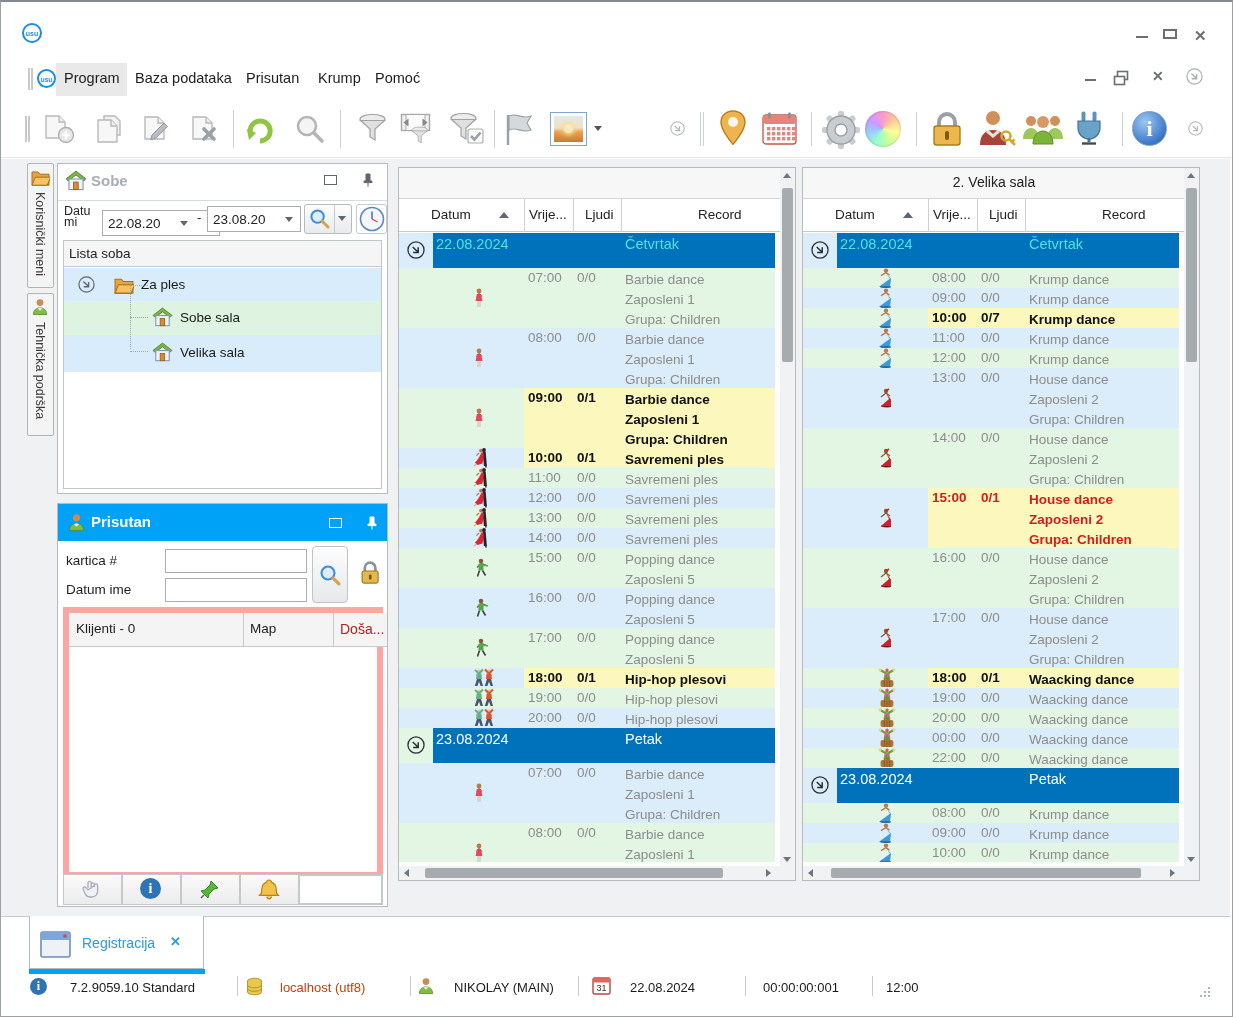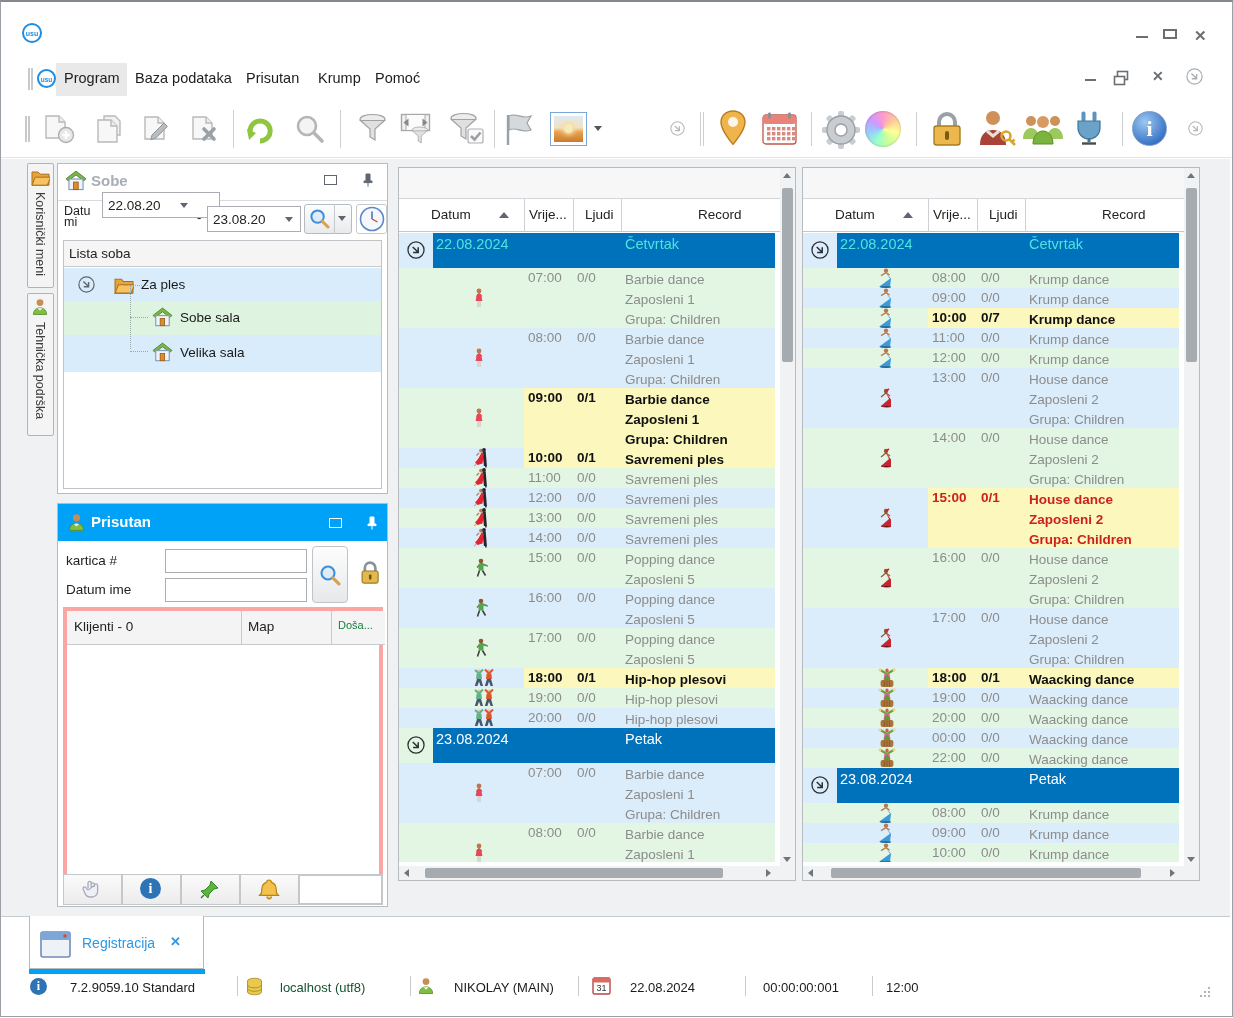--- a/index.html
+++ b/index.html
@@ -219,21 +219,21 @@
 <rect x="3.6" y="8.2" width="12.8" height="9.6" fill="#eef4fb" stroke="#7f94b8" stroke-width="1"></rect>
 <rect x="7.8" y="11" width="4.2" height="6.8" fill="#e08a2e" stroke="#9c5c16" stroke-width="0.8"></rect>
         </svg></div>
 <div class="a" style="left:33px;top:8px;font-size:15px;font-weight:bold;color:#a7aeb5">Sobe</div>
 <div class="a" style="left:266px;top:11px;width:13px;height:10px;border:1.6px solid #5f6670"></div>
 <div class="a" style="left:303px;top:8px"><svg width="14" height="16" viewBox="0 0 14 16" style="">
           <path d="M5,2 h4 v7 h2 v1.6 h-8 v-1.6 h2 z M7,10.6 v4" fill="#5f6670" stroke="#5f6670" stroke-width="1"></path>
         </svg></div>
 <div class="a" style="left:0;top:36px;width:329px;height:1px;background:#d8dbde"></div>
 <div class="a" style="left:6px;top:42px;font-size:12.5px;color:#222;line-height:11px">Datu<br>mi</div>
-<div class="a" style="left:44px;top:28px;width:118px;height:26px;background:#fff;border:1px solid #abadb3">
+<div class="a" style="left:44px;top:46px;width:118px;height:26px;background:#fff;border:1px solid #abadb3">
 <div class="a" style="left:5px;top:5px;font-size:13.5px;color:#222">22.08.20</div>
 <div class="a" style="left:77px;top:10px;width:0;height:0;border-left:4.5px solid transparent;border-right:4.5px solid transparent;border-top:5px solid #5f6670"></div>
 </div>
 <div class="a" style="left:149px;top:42px;width:94px;height:26px;background:#fff;border:1px solid #abadb3">
 <div class="a" style="left:5px;top:5px;font-size:13.5px;color:#222">23.08.20</div>
 <div class="a" style="left:77px;top:10px;width:0;height:0;border-left:4.5px solid transparent;border-right:4.5px solid transparent;border-top:5px solid #5f6670"></div>
 </div>
 <div class="a" style="left:139px;top:46px;font-size:13px;color:#222">-</div>
 <div class="a" style="left:246px;top:40px;width:48px;height:30px;background:linear-gradient(#fdfdfd,#e8eaec);border:1px solid #b6bbc0;border-radius:3px"></div>
 <div class="a" style="left:251px;top:44px"><svg width="21" height="21" viewBox="0 0 21 21" style="width:21px;height:21px">
@@ -300,27 +300,27 @@
 <div class="a" style="left:254px;top:42px;width:36px;height:57px;background:linear-gradient(#fdfdfd,#e6e8ea);border:1px solid #c0c4c8;border-radius:4px"></div>
 <div class="a" style="left:261px;top:60px"><svg width="21" height="21" viewBox="0 0 21 21" style="width:22px;height:22px">
           <circle cx="8.6" cy="8.6" r="6.2" fill="#cfe6fa" fill-opacity="0.55" stroke="#3d8edb" stroke-width="2"></circle>
 <path d="M13.2,13.2 L19,19" stroke="#d8a24a" stroke-width="3" stroke-linecap="round"></path>
         </svg></div>
 <div class="a" style="left:300px;top:56px"><svg width="21" height="21" viewBox="0 0 21 21" style="width:24px;height:24px">
           <path d="M6,10 v-3 a4.6,4.6 0 0 1 9.2,0 v3" fill="none" stroke="#8e9298" stroke-width="2.4"></path>
 <rect x="3.6" y="9.6" width="14" height="10.6" rx="1.6" fill="#e3b84e" stroke="#9c7c1e" stroke-width="1"></rect>
 <rect x="9.6" y="12.6" width="2.2" height="4.6" rx="1" fill="#6d5510"></rect>
         </svg></div>
-<div class="a" style="left:5px;top:103px;width:320px;height:271px;border:4px solid #fca5a5;background:#fff">
+<div class="a" style="left:5px;top:103px;width:320px;height:271px;border:6px solid #fca5a5;background:#fff">
 <div class="a" style="left:0;top:0;width:318px;height:34px;background:#f4f4f4;border-bottom:1px solid #c8cbce"></div>
 <div class="a" style="left:7px;top:8px;font-size:13.5px;color:#222">Klijenti - 0</div>
 <div class="a" style="left:174px;top:0;width:1px;height:34px;background:#c8cbce"></div>
 <div class="a" style="left:181px;top:8px;font-size:13.5px;color:#222">Map</div>
 <div class="a" style="left:264px;top:0;width:1px;height:34px;background:#c8cbce"></div>
-<div class="a" style="left:271px;top:8px;font-size:11px;color:#15803d">Doša...</div>
+<div class="a" style="left:271px;top:8px;font-size:14px;color:#b91c1c">Doša...</div>
 </div>
 <div class="a" style="left:5px;top:370px;width:320px;height:31px;border:1px solid #c4c8cb;background:#f1f1f1"></div>
 <div class="a" style="left:5px;top:370px;width:59px;height:31px;border:1px solid #c4c8cb;background:linear-gradient(#fafafa,#ececec)"></div>
 <div class="a" style="left:23px;top:374px"><svg width="22" height="22" viewBox="0 0 22 22" style="">
           <path d="M7,10 v-5 a1.6,1.6 0 0 1 3.2,0 v4 m0,-2.5 a1.6,1.6 0 0 1 3.2,0 v2.5 m0,-1.5 a1.6,1.6 0 0 1 3.2,0 v6 a5.5,5.5 0 0 1 -5.5,5.5 h-2 a5.5,5.5 0 0 1 -5,-3.5 l-2,-4.5 a1.5,1.5 0 0 1 2.7,-1.3 l2.2,2.3 z" fill="#eef0f8" stroke="#aab" stroke-width="1.3"></path>
         </svg></div>
 <div class="a" style="left:64px;top:370px;width:59px;height:31px;border:1px solid #c4c8cb;background:linear-gradient(#fafafa,#ececec)"></div>
 <div class="a" style="left:82px;top:374px">
         <div style="width:21px;height:21px;border-radius:50%;background:#2e74b5;color:#fff;font-weight:bold;text-align:center;line-height:21px;font-size:14px;font-family:'Liberation Serif',serif">i</div>
       </div>
@@ -564,20 +564,21 @@
 <div class="a" style="left:367px;top:3px;width:0;height:0;border-top:4px solid transparent;border-bottom:4px solid transparent;border-left:5px solid #6f757a"></div>
 </div>
 <div class="a" style="left:381px;top:0;width:15px;height:712px;background:#f1f2f3">
 <div class="a" style="left:3px;top:5px;width:0;height:0;border-left:4px solid transparent;border-right:4px solid transparent;border-bottom:5px solid #6f757a"></div>
 <div class="a" style="left:2px;top:20px;width:11px;height:174px;background:#a6abb0;border-radius:2px"></div>
 <div class="a" style="left:3px;top:689px;width:0;height:0;border-left:4px solid transparent;border-right:4px solid transparent;border-top:5px solid #6f757a"></div>
 </div>
 </div>
 <div class="a" style="left:802px;top:167px;width:398px;height:714px;border:1px solid #b6bbc0;background:#fff">
 <div class="a" style="left:0;top:0;width:396px;height:31px;background:#f7f7f7;border-bottom:1px solid #d4d7da"></div>
+<div class="a" style="left:0;top:6px;width:382px;text-align:center;font-size:14px;color:#222">2. Velika sala</div>
 <div class="a" style="left:0;top:31px;width:396px;height:33px;background:#fff;border-bottom:1px solid #c4c8cb"></div>
 <div class="a" style="left:32px;top:39px;font-size:13.5px;color:#222">Datum</div>
 <div class="a" style="left:100px;top:44px;width:0;height:0;border-left:5px solid transparent;border-right:5px solid transparent;border-bottom:6px solid #5f6670"></div>
 <div class="a" style="left:125px;top:31px;width:1px;height:33px;background:#cdd1d5"></div>
 <div class="a" style="left:174px;top:31px;width:1px;height:33px;background:#cdd1d5"></div>
 <div class="a" style="left:222px;top:31px;width:1px;height:33px;background:#cdd1d5"></div>
 <div class="a" style="left:130px;top:39px;font-size:13.5px;color:#222">Vrije...</div>
 <div class="a" style="left:186px;top:39px;font-size:13.5px;color:#222">Ljudi</div>
 <div class="a" style="left:299px;top:39px;font-size:13.5px;color:#222">Record</div>
 <div class="a" style="left:0;top:64px;width:381px;height:630px;overflow:hidden;background:#fff">
@@ -830,21 +831,21 @@
 <div class="a" style="left:0;top:975px;width:1231px;height:32px;background:#fff">
 <div class="a" style="left:30px;top:3px;width:17px;height:17px;border-radius:50%;background:#2e74b5"></div>
 <div class="a" style="left:30px;top:4px;width:17px;text-align:center;font-size:12px;font-weight:bold;color:#fff;font-family:'Liberation Serif',serif">i</div>
 <div class="a" style="left:70px;top:5px;font-size:13px;color:#1a1a1a">7.2.9059.10 Standard</div>
 <div class="a" style="left:237px;top:1px;width:1px;height:20px;background:#c8cbce"></div>
 <div class="a" style="left:246px;top:2px"><svg width="17" height="19" viewBox="0 0 17 19" style="">
           <ellipse cx="8.5" cy="4" rx="7" ry="2.8" fill="#e8c84e" stroke="#a8861c" stroke-width="0.8"></ellipse>
           <path d="M1.5,4 v11 a7,2.8 0 0 0 14,0 v-11" fill="#e8c84e" stroke="#a8861c" stroke-width="0.8"></path>
           <path d="M1.5,8 a7,2.8 0 0 0 14,0 M1.5,11.5 a7,2.8 0 0 0 14,0" fill="none" stroke="#a8861c" stroke-width="0.8"></path>
         </svg></div>
-<div class="a" style="left:280px;top:5px;font-size:13px;color:#14532d">localhost (utf8)</div>
+<div class="a" style="left:280px;top:5px;font-size:13px;color:#c2410c">localhost (utf8)</div>
 <div class="a" style="left:410px;top:1px;width:1px;height:20px;background:#c8cbce"></div>
 <div class="a" style="left:417px;top:2px"><svg width="18" height="18" viewBox="0 0 18 18" style="width:18px;height:18px">
           <circle cx="9" cy="4.6" r="3.4" fill="#c98c53"></circle>
 <path d="M2.4,16.5 c0-4.6 3-6.6 6.6-6.6 s6.6,2 6.6,6.6 z" fill="#7fbf3f" stroke="#55892a" stroke-width="0.8"></path>
 <path d="M6.5,10.6 l2.5,2.2 2.5-2.2 c-1-0.9-4-0.9-5,0z" fill="#e9eef2"></path>
         </svg></div>
 <div class="a" style="left:454px;top:5px;font-size:13px;color:#1a1a1a">NIKOLAY (MAIN)</div>
 <div class="a" style="left:578px;top:1px;width:1px;height:20px;background:#c8cbce"></div>
 <div class="a" style="left:592px;top:2px"><svg width="19" height="18" viewBox="0 0 19 18" style="">
           <rect x="1" y="1" width="17" height="16" rx="1.5" fill="#fff" stroke="#b44" stroke-width="1.4"></rect>

